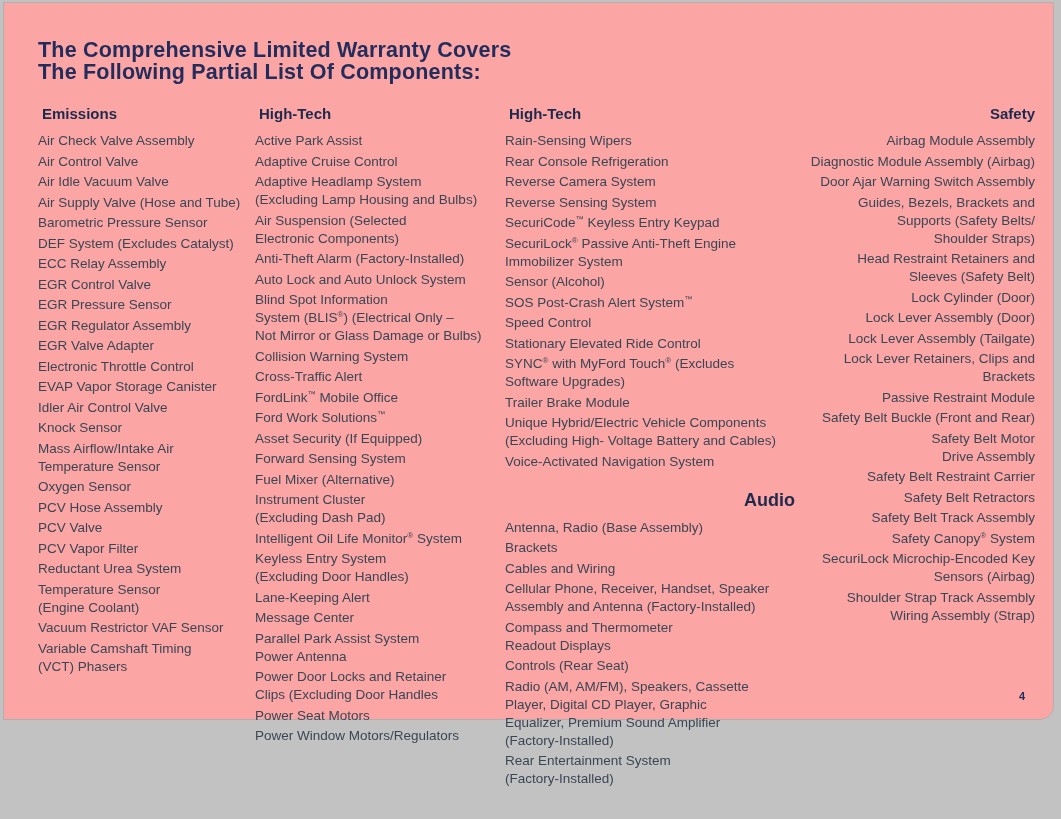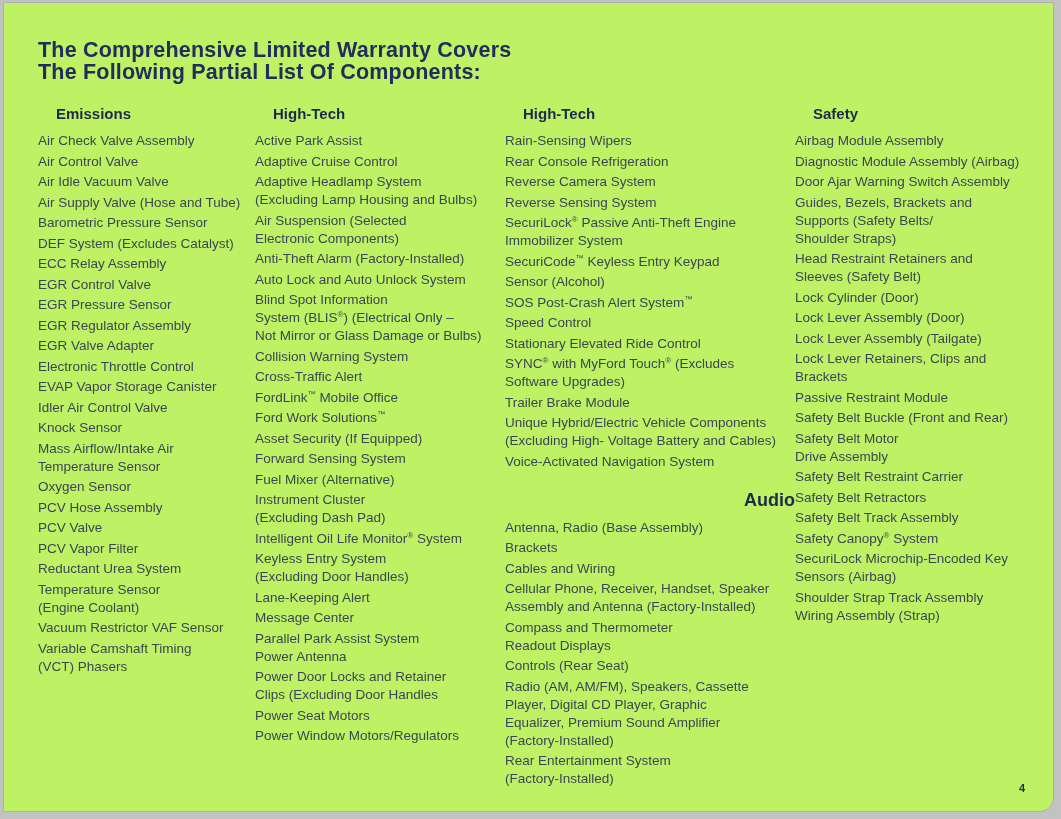--- a/index.html
+++ b/index.html
@@ -9,22 +9,22 @@
     height: 819px;
     background: #c2c2c2;
     font-family: "Liberation Sans", "DejaVu Sans", sans-serif;
     overflow: hidden;
   }
   .page {
     position: absolute;
     left: 3px;
     top: 2px;
     width: 1051px;
-    height: 810px;
-    background: #bef264;
+    height: 718px;
+    background: #fca5a5;
     border: 1px solid #b0b0b0;
     border-radius: 0 0 14px 0;
     box-sizing: border-box;
   }
   .title {
     position: absolute;
     left: 34px;
     top: 36px;
     font-size: 21.5px;
     font-weight: bold;
@@ -36,26 +36,26 @@
     position: absolute;
     left: 34px;
     top: 101px;
     right: 20px;
     display: flex;
   }
   .column { flex: 0 0 auto; }
   .column.c1 { width: 217px; }
   .column.c2 { width: 250px; }
   .column.c3 { width: 290px; }
-  .column.c4 { width: 240px; }
+  .column.c4 { width: 240px; text-align: right; }
   .section-heading {
     font-size: 15px;
     font-weight: bold;
     color: var(--heading-color, #1d2a4c);
-    margin: 0 0 9px 18px;
+    margin: 0 0 9px 4px;
     line-height: 19px;
   }
   .section-heading.large {
     font-size: 18px;
     margin-top: 17px;
     line-height: 24px;
     margin-bottom: 7px;
     text-align: right;
   }
   .item {
@@ -254,25 +254,25 @@
         <div class="item">
           <div class="line">Rear Console Refrigeration</div>
         </div>
         <div class="item">
           <div class="line">Reverse Camera System</div>
         </div>
         <div class="item">
           <div class="line">Reverse Sensing System</div>
         </div>
         <div class="item">
+          <div class="line">SecuriCode<sup>™</sup> Keyless Entry Keypad</div>
+        </div>
+        <div class="item">
           <div class="line">SecuriLock<sup>®</sup> Passive Anti-Theft Engine</div>
           <div class="line">Immobilizer System</div>
-        </div>
-        <div class="item">
-          <div class="line">SecuriCode<sup>™</sup> Keyless Entry Keypad</div>
         </div>
         <div class="item">
           <div class="line">Sensor (Alcohol)</div>
         </div>
         <div class="item">
           <div class="line">SOS Post-Crash Alert System<sup>™</sup></div>
         </div>
         <div class="item">
           <div class="line">Speed Control</div>
         </div>

